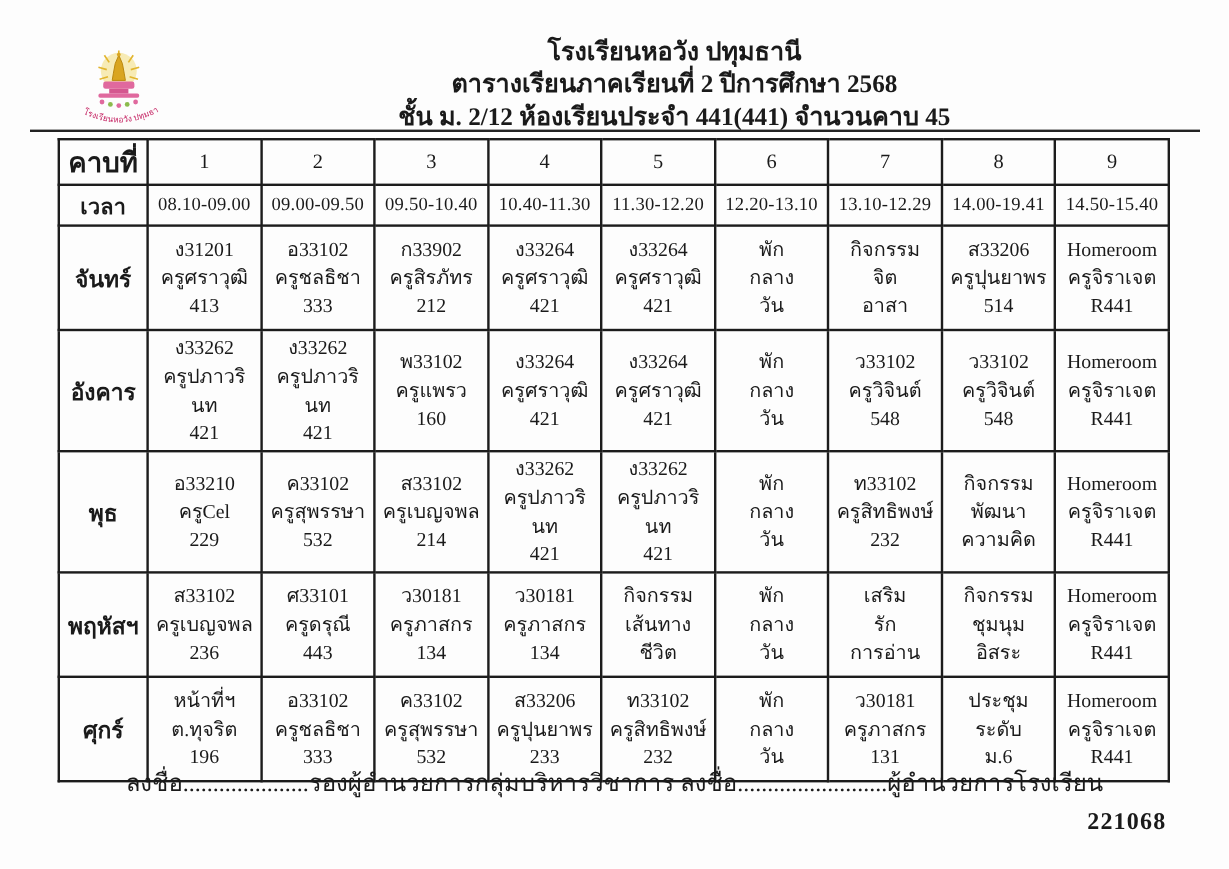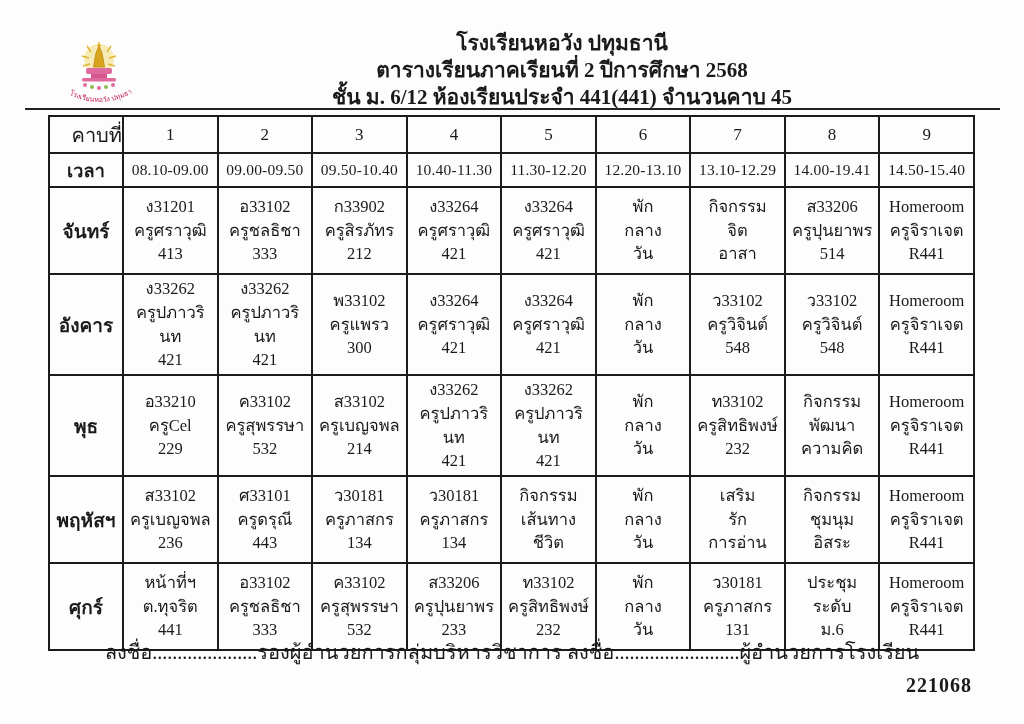--- a/index.html
+++ b/index.html
@@ -40,21 +40,21 @@
   }
   table.tt td {
     border: 2px solid #1c1c1c;
     text-align: center;
     vertical-align: middle;
     overflow: hidden;
   }
   col.first { width: 74px; }
   tr.period-row { height: 37px; }
   tr.period-row td { font-size: 17px; }
-  tr.period-row td.hdr { font-size: 20px; font-weight: normal; text-align: right; }
+  tr.period-row td.hdr { font-size: 23px; font-weight: bold; }
   tr.time-row { height: 34px; }
   tr.time-row td { font-size: 15.5px; letter-spacing: 0.2px; }
   tr.time-row td.hdr { font-size: 18px; font-weight: bold; }
   tr.day-row { height: 87px; }
   td.day {
     font-size: 19px; font-weight: bold;
   }
   td.cell {
     white-space: pre-line;
     font-size: 16.5px;
@@ -111,21 +111,21 @@
     </g>
     <path id="logoArc" d="M6 52 Q41 72 76 52" fill="none"></path>
     <text font-size="7" fill="#C2185B" font-family="'Liberation Serif', serif">
       <textPath href="#logoArc" startOffset="8%">โรงเรียนหอวัง ปทุมธานี</textPath>
     </text>
   </svg>
 
   <div class="header-text">
     <div>โรงเรียนหอวัง ปทุมธานี</div>
     <div>ตารางเรียนภาคเรียนที่ 2  ปีการศึกษา 2568</div>
-    <div>ชั้น ม. 6/12  ห้องเรียนประจำ 441(441)  จำนวนคาบ 45</div>
+    <div>ชั้น ม. 2/12  ห้องเรียนประจำ 441(441)  จำนวนคาบ 45</div>
   </div>
   <div class="top-rule"></div>
 
   <table class="tt">
     <colgroup>
         <col class="first">
         <col>
         <col>
         <col>
         <col>
@@ -193,21 +193,21 @@
     <tr class="day-row">
       <td class="day">อังคาร</td>
       <td class="cell">ง33262
 ครูปภาวรินท
 421</td>
       <td class="cell">ง33262
 ครูปภาวรินท
 421</td>
       <td class="cell">พ33102
 ครูแพรว
-300</td>
+160</td>
       <td class="cell">ง33264
 ครูศราวุฒิ
 421</td>
       <td class="cell">ง33264
 ครูศราวุฒิ
 421</td>
       <td class="cell">พัก
 กลาง
 วัน</td>
       <td class="cell">ว33102
@@ -277,21 +277,21 @@
 ชุมนุม
 อิสระ</td>
       <td class="cell">Homeroom
 ครูจิราเจต
 R441</td>
     </tr>
     <tr class="day-row">
       <td class="day">ศุกร์</td>
       <td class="cell">หน้าที่ฯ
 ต.ทุจริต
-441</td>
+196</td>
       <td class="cell">อ33102
 ครูชลธิชา
 333</td>
       <td class="cell">ค33102
 ครูสุพรรษา
 532</td>
       <td class="cell">ส33206
 ครูปุนยาพร
 233</td>
       <td class="cell">ท33102

